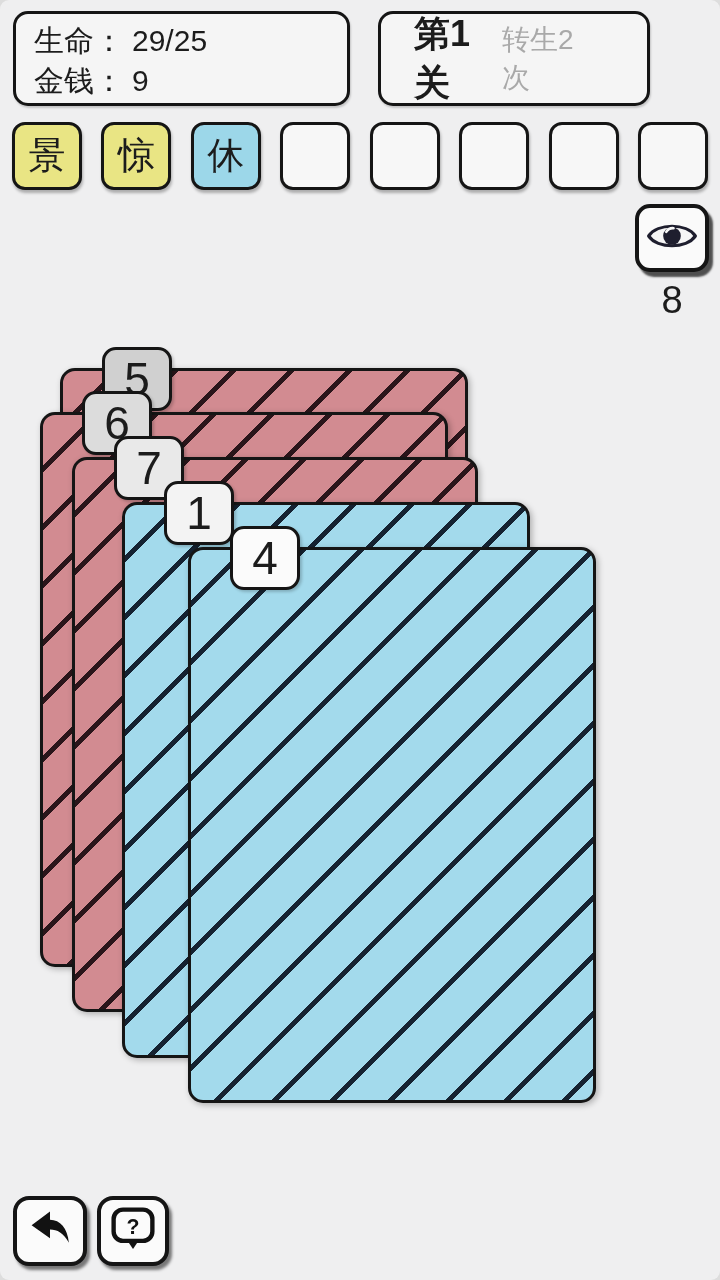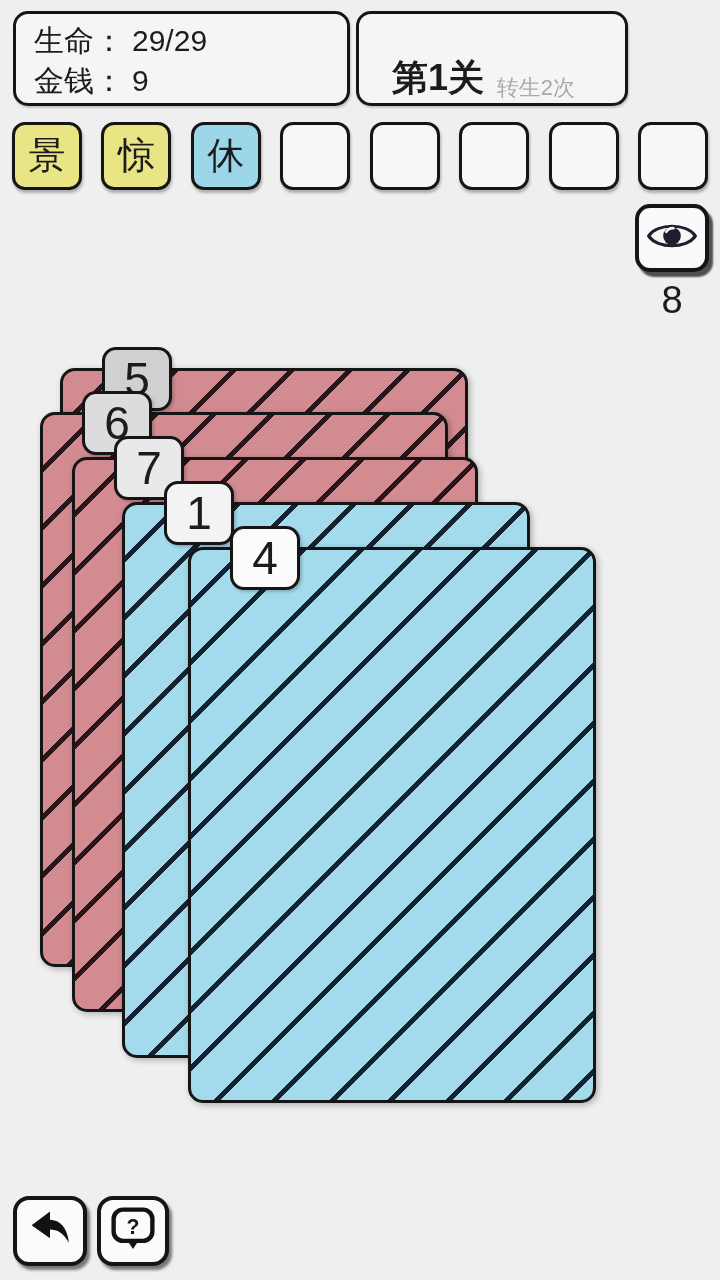--- a/index.html
+++ b/index.html
@@ -1,33 +1,34 @@
 <!DOCTYPE html>
 <html style="--page-bg: #efeff0; --panel-bg: #f5f5f5; --border: #151515; --text: #1c1c1c; --muted-text: #a9a9a9; --card-red: #d28b91; --stripe-red: #2a151a; --card-blue: #a3daec; --stripe-blue: #152231;"><head>
 <meta charset="utf-8">
 <style>
   html,body{margin:0;padding:0;background:#ddd;}
   .stage{
     position:relative;width:720px;height:1280px;overflow:hidden;
     background:var(--page-bg,#efeff0);
     font-family:"Liberation Sans","DejaVu Sans",sans-serif;
     color:var(--text,#1c1c1c);
+    border-radius:9px;
     -webkit-font-smoothing:antialiased;
   }
   .panel{
     position:absolute;background:var(--panel-bg,#f5f5f5);
     border:3px solid var(--border,#151515);border-radius:15px;
     box-sizing:border-box;box-shadow:1px 2px 2px rgba(0,0,0,.18);
   }
   .stats{left:13px;top:11px;width:337px;height:95px;padding:7px 0 0 18px;font-size:30px;line-height:40px;}
   .stats .row{display:flex;align-items:center;}
   .stats .row .val{margin-left:8px;}
-  .level{left:356px;top:11px;width:272px;height:95px;display:flex;align-items:flex-end;justify-content:space-between;padding:0 50px 0 33px;}
+  .level{left:378px;top:11px;width:272px;height:95px;display:flex;align-items:center;justify-content:space-between;padding:0 50px 0 33px;}
   .level-title{font-size:36px;font-weight:700;}
-  .level-rebirth{font-size:22px;color:var(--muted-text,#a9a9a9);}
+  .level-rebirth{font-size:28px;color:var(--muted-text,#a9a9a9);}
 
   .slot-row{position:absolute;left:12px;top:122px;width:696px;display:flex;justify-content:space-between;}
   .slot{
     width:70px;height:68px;border:3px solid var(--border,#151515);border-radius:13px;
     box-sizing:border-box;display:flex;align-items:center;justify-content:center;
     font-size:37px;box-shadow:1px 3px 3px rgba(0,0,0,.28);background:#f7f7f7;
   }
 
   .eye-btn{
     position:absolute;left:635px;top:204px;width:74px;height:68px;
@@ -67,21 +68,21 @@
   .help-btn{left:97px;width:72px;}
 </style>
 </head>
 <body>
 
 <div class="stage">
 
   <div class="panel stats">
     <div class="row">
       <span>生命：</span>
-      <span class="val">29/29</span>
+      <span class="val">29/25</span>
     </div>
     <div class="row">
       <span>金钱：</span>
       <span class="val">9</span>
     </div>
   </div>
 
   <div class="panel level">
     <span class="level-title">第1关</span>
     <span class="level-rebirth">转生2次</span>

